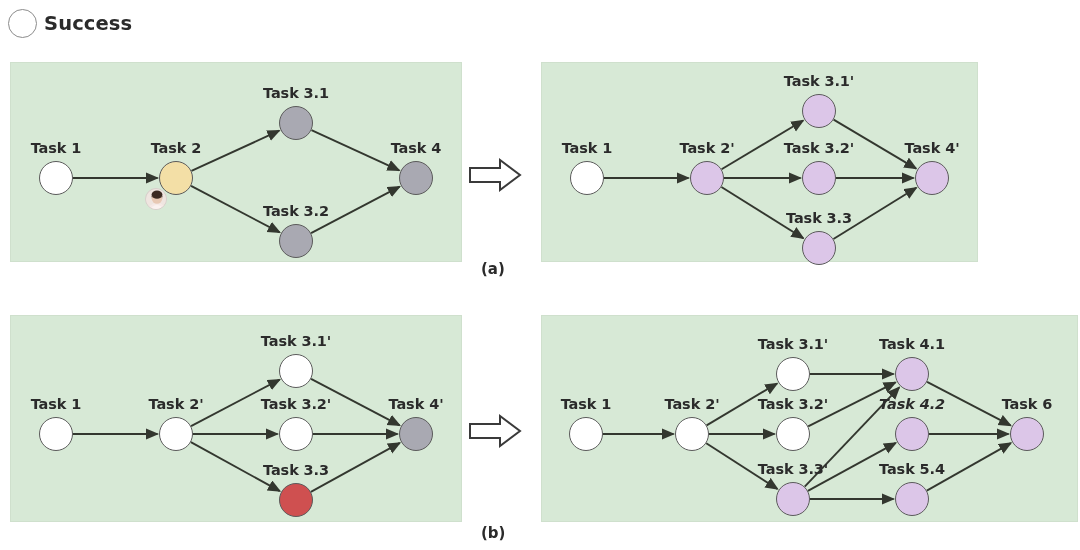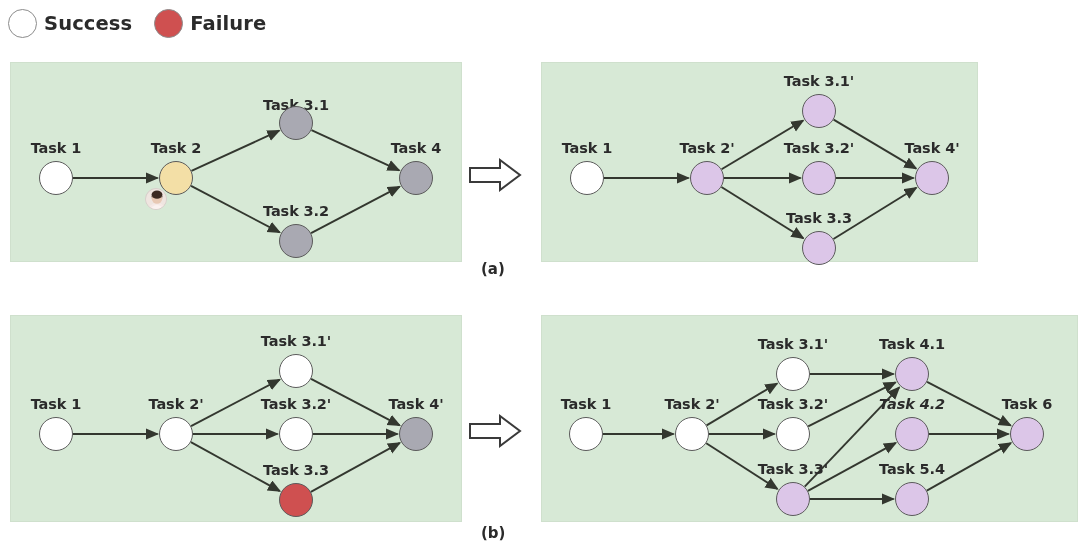--- a/index.html
+++ b/index.html
@@ -67,24 +67,20 @@
 </style>
 </head>
 <body>
 
 <div id="root">
 
   <div id="legend">
       <div class="legend-item">
         <div class="legend-swatch" style="background: rgb(255, 255, 255);"></div>
         <div class="legend-label">Success</div>
-      </div>
-      <div class="legend-item">
-        <div class="legend-swatch" style="background: rgb(207, 80, 80);"></div>
-        <div class="legend-label">Failure</div>
       </div>
     </div>
 
   <div class="panel" style="left:10px; top:62px; width:452px; height:200px;">
     <div class="graph">
         <svg width="100%" height="100%">
           <defs>
             <marker id="ah-a-left" markerWidth="7" markerHeight="7" refX="6.2" refY="3" orient="auto" markerUnits="strokeWidth">
               <path d="M0,0 L7,3 L0,6 z" fill="#33372f"></path>
             </marker>
@@ -103,21 +99,21 @@
           <svg width="22" height="22" viewBox="0 0 22 22">
             <circle cx="11" cy="11" r="11" fill="#efe5e0"></circle>
             <path d="M2,22 a9,8 0 0 1 18,0 z" fill="#f6e9e6"></path>
             <circle cx="11" cy="9.5" r="5.2" fill="#e8c9b4"></circle>
             <path d="M5.4,9.8 a5.8,5.8 0 0 1 11.2,0 a5.8,4.2 0 0 0 -11.2,0 z" fill="#3c2a22"></path>
             <path d="M5.6,8.5 a5.6,5.6 0 0 1 10.8,0 l0,-1.4 a5.6,5.6 0 0 0 -10.8,0 z" fill="#3c2a22"></path>
             <ellipse cx="11" cy="5.6" rx="5.4" ry="4.2" fill="#3c2a22"></ellipse>
             <path d="M4.5,22 a6.5,6 0 0 1 13,0 z" fill="#fbf2f0"></path>
           </svg>
         </div>
-        <div class="node-label" style="left: 285px; top: 50px;">Task 3.1</div>
+        <div class="node-label" style="left: 285px; top: 38px;">Task 3.1</div>
         <div class="node" title="Task 3.1" style="left: 285px; top: 60px; width: 34px; height: 34px; background: rgb(169, 169, 178);"></div>
         <div class="node-label" style="left: 285px; top: 156px;">Task 3.2</div>
         <div class="node" title="Task 3.2" style="left: 285px; top: 178px; width: 34px; height: 34px; background: rgb(169, 169, 178);"></div>
         <div class="node-label" style="left: 405px; top: 93px;">Task 4</div>
         <div class="node" title="Task 4" style="left: 405px; top: 115px; width: 34px; height: 34px; background: rgb(169, 169, 178);"></div>
       </div>
   </div>
 
   <svg class="big-arrow" style="left:468px; top:158px;" width="54" height="34" viewBox="0 0 54 34">
     <path d="M2,10 L32,10 L32,2 L52,17 L32,32 L32,24 L2,24 Z" fill="#ffffff" stroke="#3a3a3a" stroke-width="2" stroke-linejoin="miter"></path>

